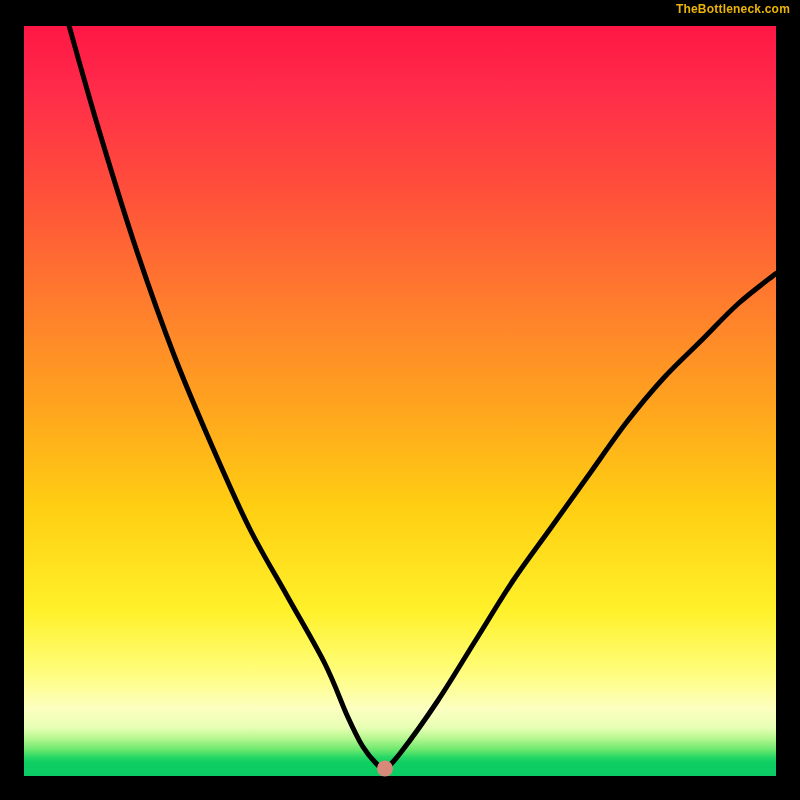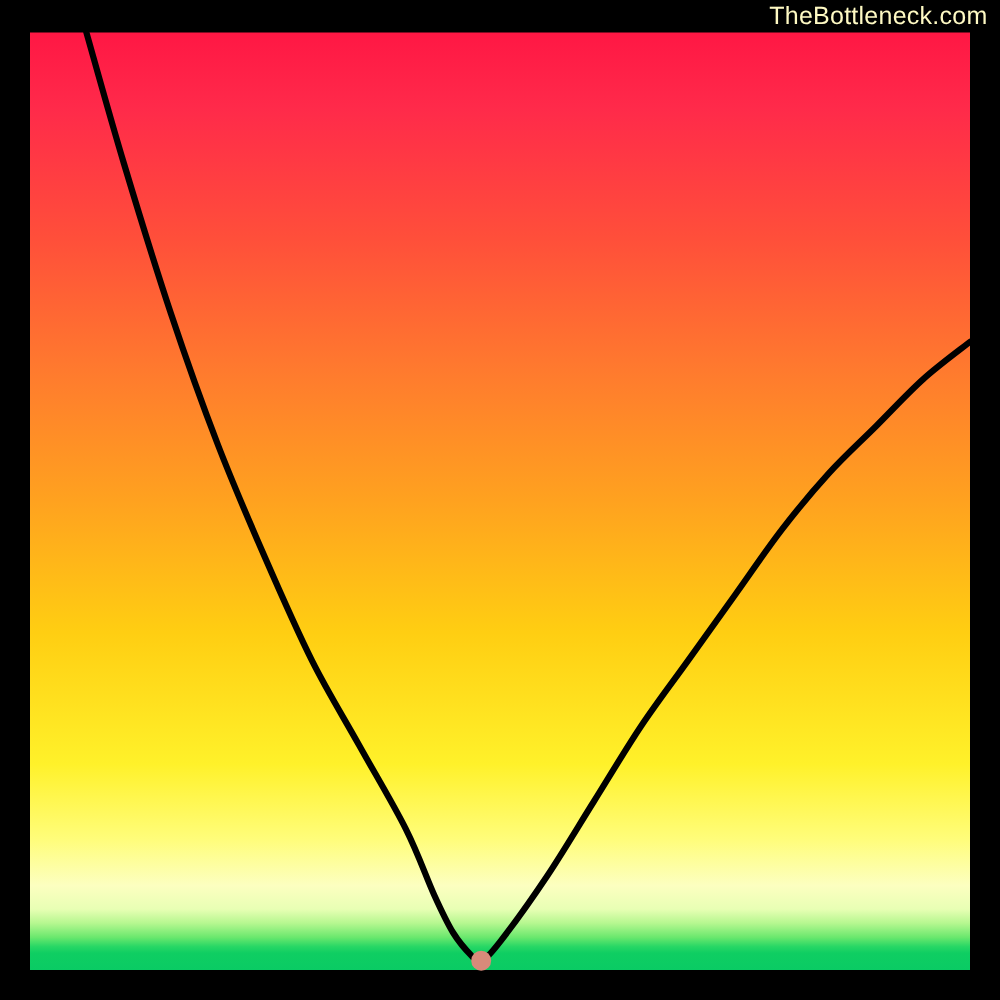--- a/index.html
+++ b/index.html
@@ -16,23 +16,23 @@
     left: 0;
     top: 0;
     width: 800px;
     height: 800px;
     background: #000;
   }
   .watermark {
     position: absolute;
     top: 2px;
     right: 10px;
-    color: #fef9c3;
-    font-size: 20px;
-    font-weight: 400;
+    color: #eab308;
+    font-size: 12px;
+    font-weight: 700;
     letter-spacing: 0.2px;
     user-select: none;
   }
   .plot {
     position: absolute;
     left: 24px;
     top: 26px;
     width: 752px;
     height: 750px;
     

